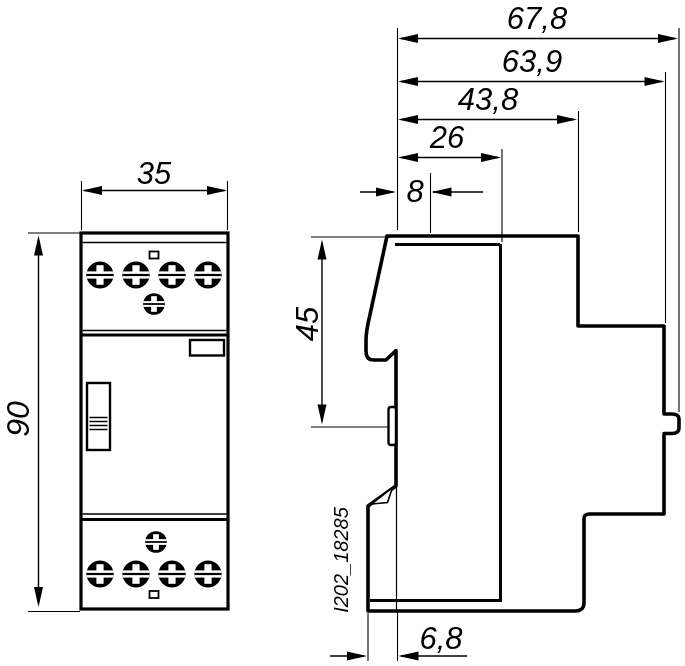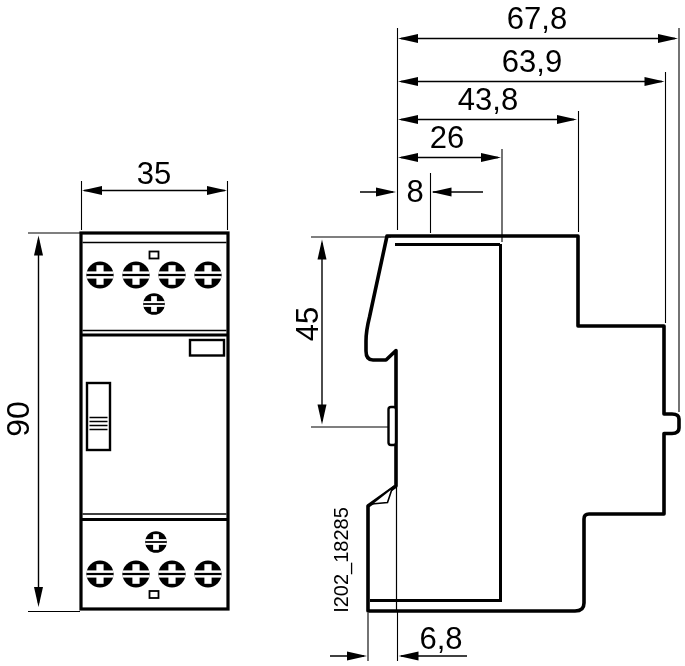--- a/index.html
+++ b/index.html
@@ -9,20 +9,21 @@
     width: 685px;
     height: 666px;
     overflow: hidden;
     font-family: "Liberation Sans", sans-serif;
   }
   #canvas {
     position: relative;
     width: 685px;
     height: 494px;
     background: #ffffff;
+    font-style: italic;
   }
   svg text {
     font-family: "Liberation Sans", sans-serif;
     fill: #000000;
   }
   .dim-label { font-size: 31px; }
   .dim-label-v { font-size: 31px; }
   .id-label { font-size: 20px; }
 </style>
 </head>

